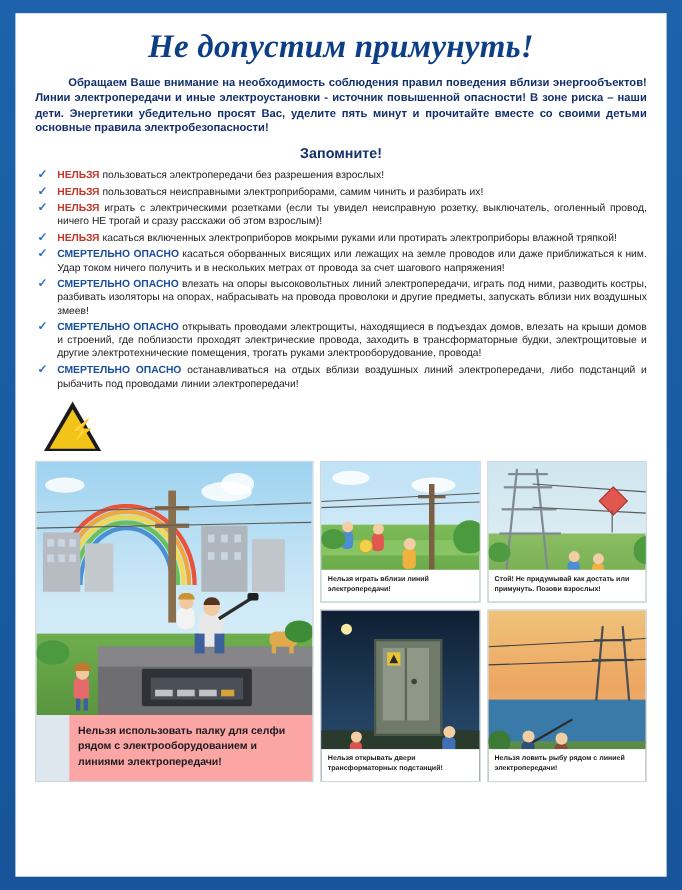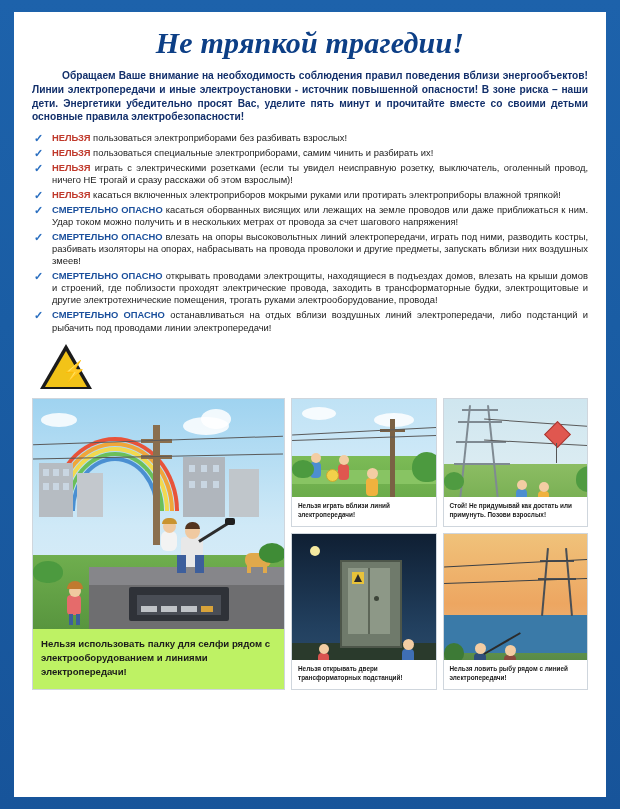--- a/index.html
+++ b/index.html
@@ -163,26 +163,27 @@
     display: flex;
     flex-direction: column;
   }
   .scene {
     position: relative;
     width: 100%;
     flex: 1 1 auto;
     overflow: hidden;
   }
   .caption-big {
-    background: #bef264;
+    background: #fca5a5;
     font-size: 9.6px;
     color: #1b1b1b;
     font-weight: bold;
     padding: 8px 8px 10px 8px;
     line-height: 1.45;
+    margin-left: 30px;
   }
   .caption-small {
     position: absolute;
     left: 0; right: 0; bottom: 0;
     background: #ffffff;
     font-size: 6.4px;
     color: #1b1b1b;
     font-weight: bold;
     padding: 5px 6px 6px 6px;
     line-height: 1.35;
@@ -206,50 +207,51 @@
     border-radius: 50% 50% 0 0 / 100% 100% 0 0;
     background: transparent;
   }
 </style>
 </head>
 <body>
 
 <div class="poster">
   <div class="inner">
 
-    <div class="title">Не тряпкой трагедии!</div>
+    <div class="title">Не допустим примунуть!</div>
 
     <p class="intro">Обращаем Ваше внимание на необходимость соблюдения правил поведения вблизи энергообъектов! Линии электропередачи и иные электроустановки - источник повышенной опасности! В зоне риска – наши дети. Энергетики убедительно просят Вас, уделите пять минут и прочитайте вместе со своими детьми основные правила электробезопасности!</p>
 
+    <div class="remember">Запомните!</div>
 
     <ul class="rules">
       <li>
         <span class="check">✓</span>
         <span class="lead-red">НЕЛЬЗЯ</span>
-        <span>пользоваться электроприборами без разбивать взрослых!</span>
+        <span>пользоваться электропередачи без разрешения взрослых!</span>
       </li>
       <li>
         <span class="check">✓</span>
         <span class="lead-red">НЕЛЬЗЯ</span>
-        <span>пользоваться специальные электроприборами,  самим чинить и разбирать их!</span>
+        <span>пользоваться неисправными электроприборами,  самим чинить и разбирать их!</span>
       </li>
       <li>
         <span class="check">✓</span>
         <span class="lead-red">НЕЛЬЗЯ</span>
         <span>играть с электрическими   розетками (если ты увидел неисправную розетку, выключатель, оголенный провод, ничего НЕ трогай и сразу расскажи об этом взрослым)!</span>
       </li>
       <li>
         <span class="check">✓</span>
         <span class="lead-red">НЕЛЬЗЯ</span>
         <span>касаться включенных электроприборов мокрыми   руками   или   протирать электроприборы влажной тряпкой!</span>
       </li>
       <li>
         <span class="check">✓</span>
         <span class="lead-blue">СМЕРТЕЛЬНО ОПАСНО</span>
-        <span>касаться оборванных висящих или лежащих на земле проводов или даже приближаться к ним. Удар током можно получить и в нескольких метрах от провода за счет шагового напряжения!</span>
+        <span>касаться оборванных висящих или лежащих на земле проводов или даже приближаться к ним. Удар током ничего получить и в нескольких метрах от провода за счет шагового напряжения!</span>
       </li>
       <li>
         <span class="check">✓</span>
         <span class="lead-blue">СМЕРТЕЛЬНО ОПАСНО</span>
         <span>влезать на опоры высоковольтных линий электропередачи, играть под ними, разводить костры, разбивать изоляторы на опорах, набрасывать на провода проволоки и другие предметы, запускать вблизи них воздушных змеев!</span>
       </li>
       <li>
         <span class="check">✓</span>
         <span class="lead-blue">СМЕРТЕЛЬНО ОПАСНО</span>
         <span>открывать проводами электрощиты, находящиеся в подъездах домов, влезать на крыши домов и строений, где поблизости проходят электрические провода, заходить в трансформаторные будки, электрощитовые и другие электротехнические помещения, трогать руками электрооборудование, провода!</span>

